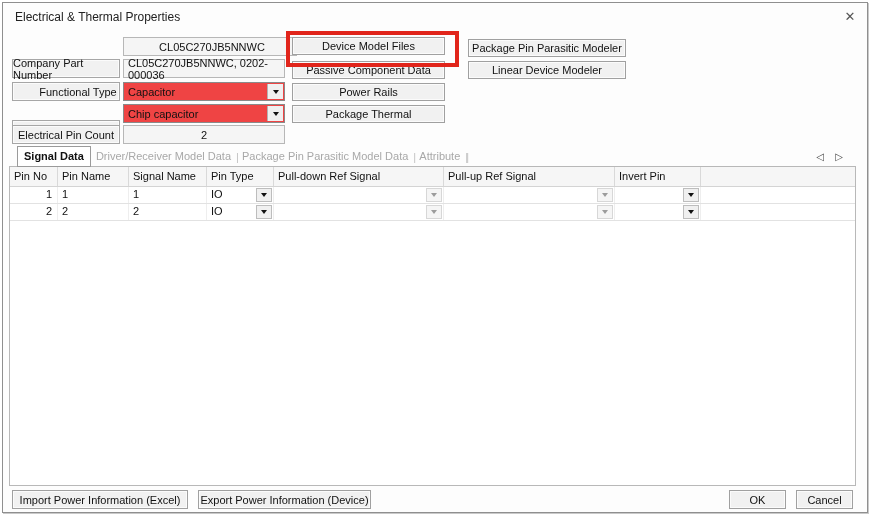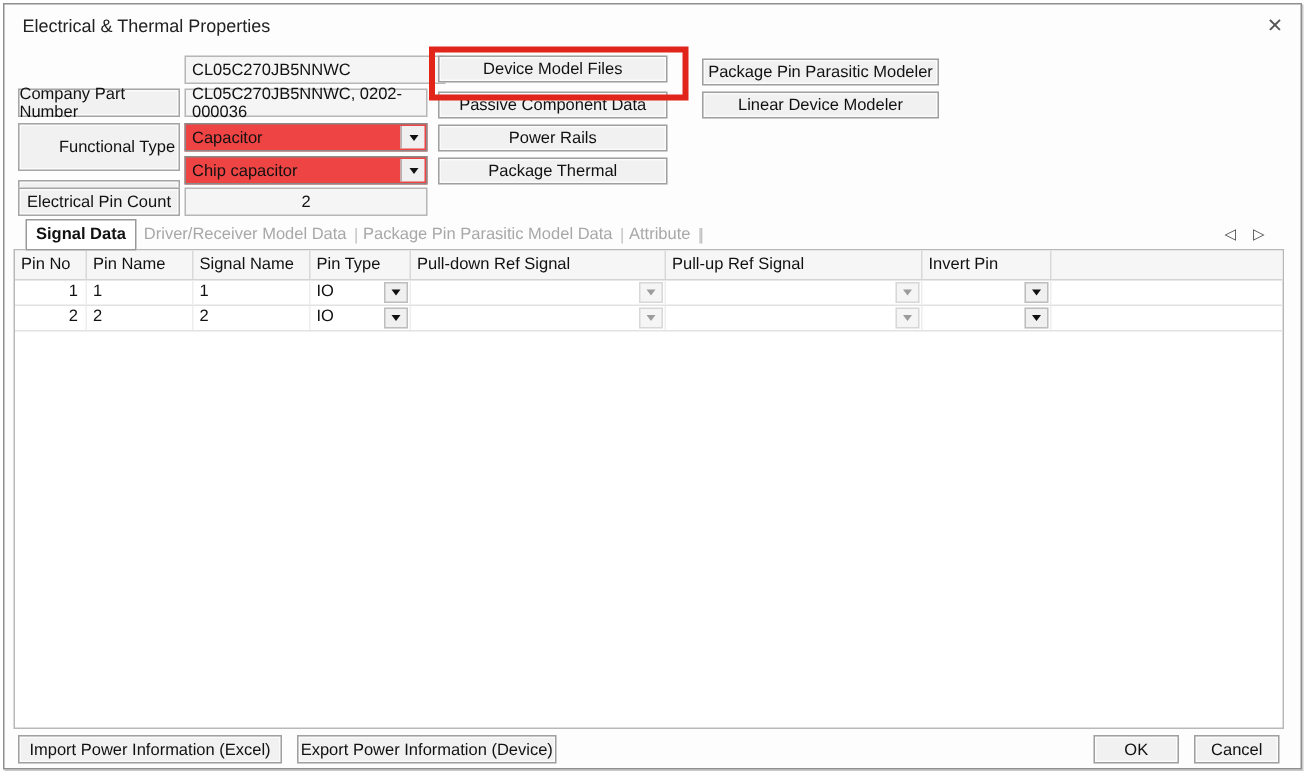--- a/index.html
+++ b/index.html
@@ -53,32 +53,32 @@
   .c0{width:48px}.c1{width:71px}.c2{width:78px}.c3{width:67px}.c4{width:170px}.c5{width:171px}.c6{width:86px}
 </style>
 </head>
 <body>
 
 <div class="dialog">
 
   <div class="titlebar-text">Electrical &amp; Thermal Properties</div>
   <div class="close-btn">✕</div>
 
-  <div class="vfield" style="left:120px;top:34px;width:174px;height:19px;">
+  <div class="vfield" style="left:120px;top:34px;width:174px;height:19px;justify-content:center;">
     <span>CL05C270JB5NNWC</span>
   </div>
 
   <div class="plate" style="left:9px;top:56px;width:108px;height:19px;">
     <span>Company Part Number</span>
   </div>
   <div class="vfield" style="left:120px;top:56px;width:162px;height:19px;">
     <span>CL05C270JB5NNWC, 0202-000036</span>
   </div>
 
-  <div class="plate" style="left:9px;top:79px;width:108px;height:32px;padding-left:24px;">
+  <div class="plate" style="left:9px;top:79px;width:108px;height:19px;padding-left:24px;">
     <span>Functional Type</span>
   </div>
   <div class="combo" style="left:120px;top:79px;width:162px;height:19px;">
     <span>Capacitor</span>
     <span class="dd">
         <span class="tri"></span>
       </span>
   </div>
 
   <div class="plate" style="left:9px;top:117px;width:108px;height:19px;">

